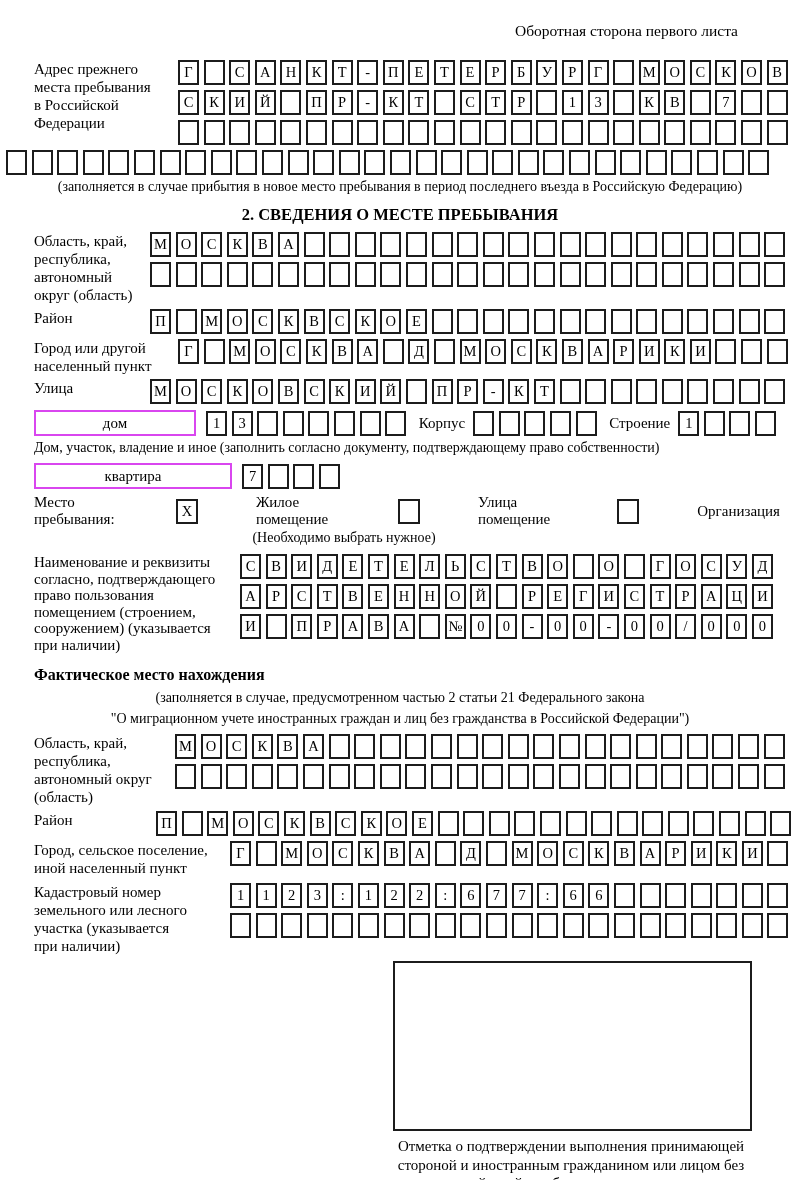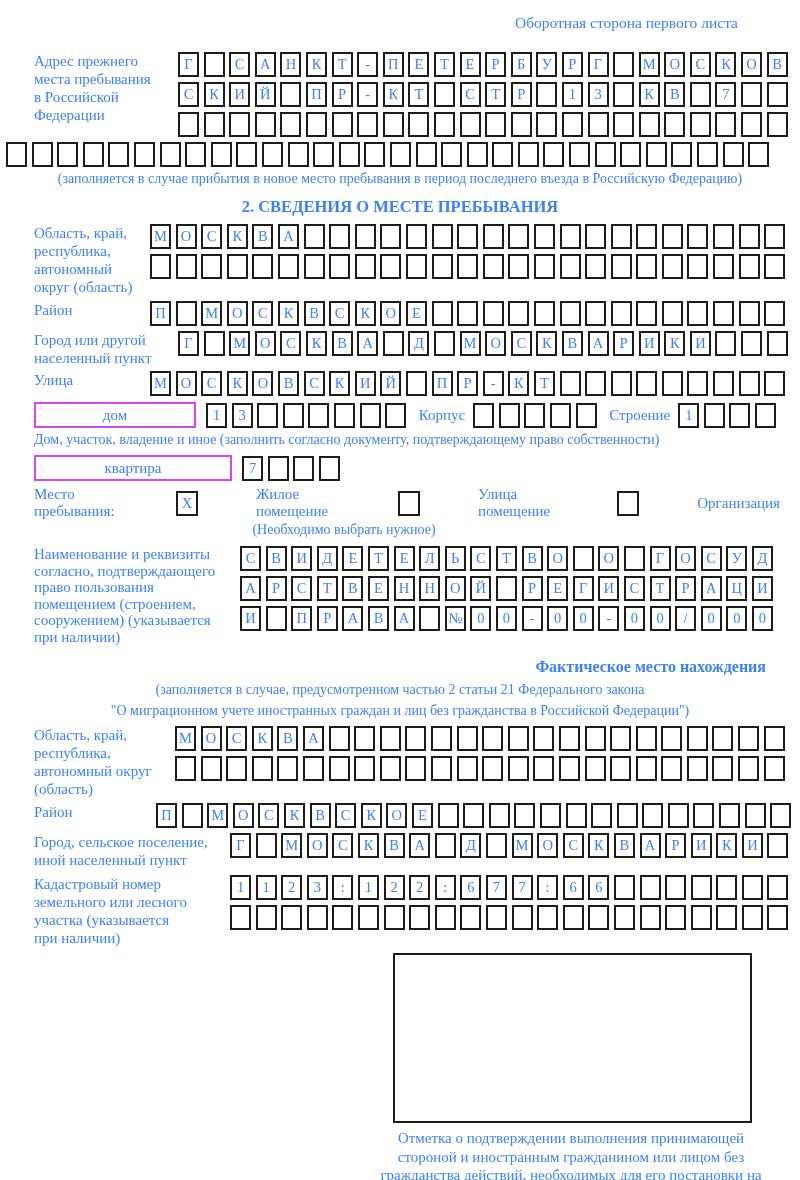--- a/index.html
+++ b/index.html
@@ -1,22 +1,22 @@
 <!DOCTYPE html>
 <html><head>
 <meta charset="utf-8">
 <style>
   html,body{margin:0;padding:0;background:#ffffff;}
   .page{
     position:relative;
     width:800px;height:1180px;
     box-sizing:border-box;
-    padding:14px 6px 0 34px;
+    padding:22px 6px 0 34px;
     background:#ffffff;
-    color:#3b82f6;
+    color:#000000;
     font-family:"Liberation Serif","DejaVu Serif",serif;
     overflow:hidden;
   }
   .corner{ text-align:right; margin-right:56px; font-size:15.5px; margin-bottom:20px;}
   .label{ font-size:15px; line-height:18px; white-space:pre-line; flex-shrink:0;}
   .w116{width:116px;} .w122{width:122px;} .w141{width:141px;} .w144{width:144px;}
   .w196{width:196px;} .w206{width:206px;}
   .field{ display:flex; align-items:flex-start;}
   .rows > .cells{ margin-bottom:5px;}
   .rows > .cells:last-child{ margin-bottom:0;}
@@ -29,21 +29,21 @@
     font-size:14.5px;line-height:20px;
     text-align:center;
     flex-shrink:0;
     background:#fff;
   }
   .checkbox{ display:inline-block; width:22px; vertical-align:middle; margin-right:0;}
   .fullrow{ margin-left:-28px; margin-top:5px;}
   .caption{ font-size:14px; line-height:18px; margin-top:3px;}
   .center{ text-align:center; margin-left:-28px;}
   .h2{ text-align:center; font-weight:bold; font-size:16.5px; margin:9px 28px 7px 0;}
-  .h3{ text-align:right; font-weight:bold; font-size:16px; margin:13px 28px 5px 0;}
+  .h3{ text-align:left; font-weight:bold; font-size:16px; margin:13px 28px 5px 0;}
   .mt4{margin-top:4px;} .mt5{margin-top:5px;} .mt6{margin-top:6px;} .mt8{margin-top:8px;}
   .houserow{ display:flex; align-items:center; margin-top:6px;}
   .typebox{
     box-sizing:border-box; border:2px solid #d946ef; height:26px;
     text-align:center; font-size:15px; line-height:22px; flex-shrink:0;
     margin-right:10px;
   }
   .tw160{width:162px;} .tw196{width:198px;}
   .inline-label{ font-size:15px; margin:0 8px; white-space:nowrap;}
   .stayrow{ display:flex; align-items:center; margin-top:5px; font-size:15px;gap:48px;}

